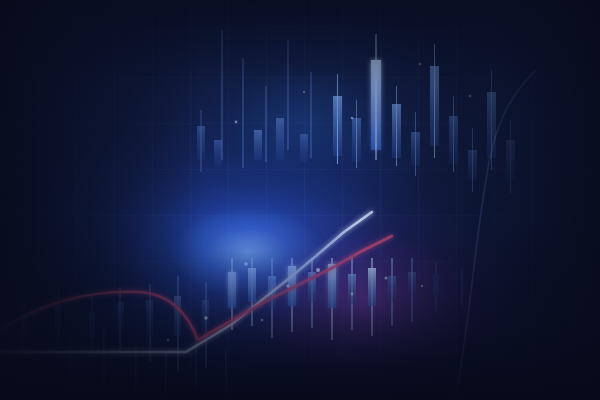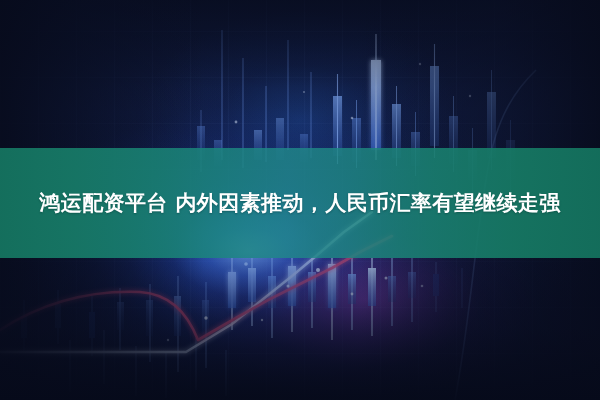--- a/index.html
+++ b/index.html
@@ -302,17 +302,14 @@
       <circle cx="304" cy="92" r="1.1" opacity=".4"></circle>
     </g>
   </svg>
 
   <div class="layer" id="glow-core"></div>
   <div class="layer" id="bg-top-dark"></div>
   <div class="layer" id="bg-left-dark"></div>
   <div class="layer" id="bg-right-dark"></div>
   <div class="layer" id="bg-bottom-dark"></div>
 
-  <div id="title-band">
-    <div id="title-text">鸿运配资平台 内外因素推动，人民币汇率有望继续走强</div>
-  </div>
 
 </div>
 
 </body></html>

